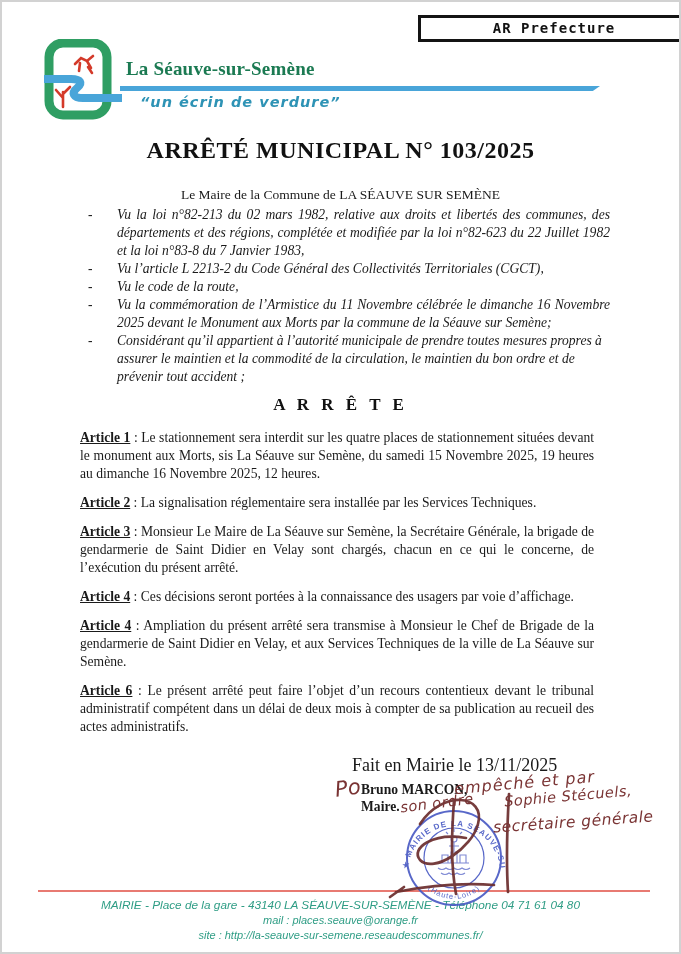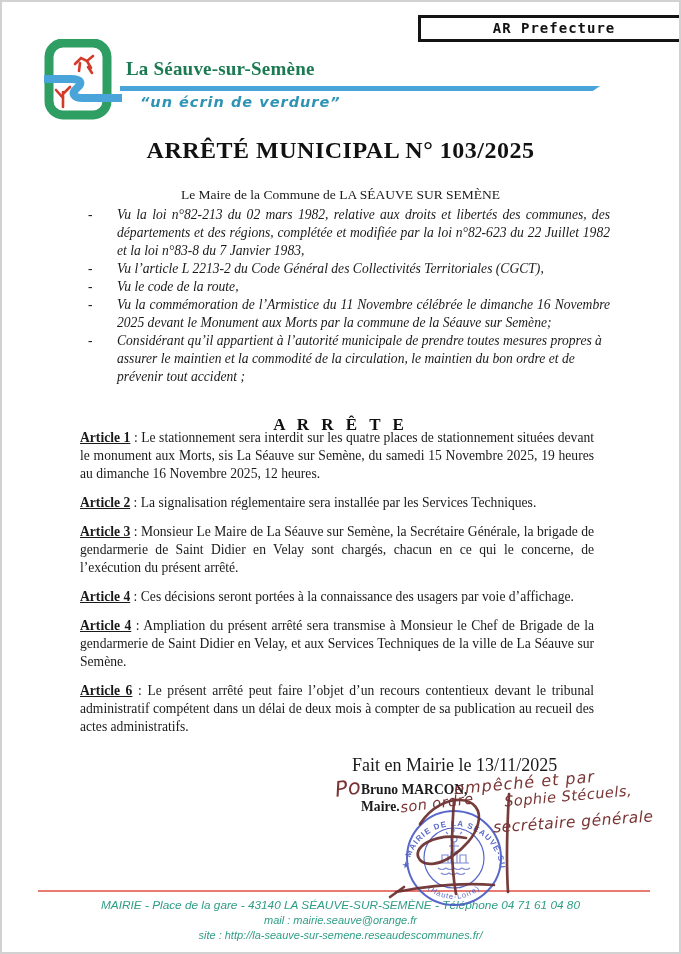--- a/index.html
+++ b/index.html
@@ -19,21 +19,21 @@
   .tagline{position:absolute;left:138px;top:92px;font-family:"DejaVu Sans", sans-serif;font-style:italic;font-weight:bold;font-size:14.5px;color:#2e93b5;letter-spacing:1px;}
   
   .doc-title{position:absolute;left:0;right:0;top:135px;margin:0;text-align:center;font-size:24px;font-weight:bold;color:#111;letter-spacing:.5px;}
   .subtitle{position:absolute;left:0;right:0;top:176px;text-align:center;font-size:13.5px;color:#1a1a1a;margin-top:9px;}
   
   .recitals{position:absolute;left:78px;width:530px;top:204px;font-style:italic;font-size:13.6px;line-height:18px;}
   .recital{display:flex;}
   .recital .dash{flex:0 0 37px;padding-left:8px;box-sizing:border-box;}
   .recital .rtext{flex:1;text-align:justify;}
   .recital:last-child .rtext{text-align:left;}
-  .arrete-heading{position:absolute;left:0;right:0;top:413px;text-align:center;font-size:17px;font-weight:bold;letter-spacing:4px;color:#111;}
+  .arrete-heading{position:absolute;left:0;right:0;top:393px;text-align:center;font-size:17px;font-weight:bold;letter-spacing:4px;color:#111;}
   
   .articles{position:absolute;left:78px;width:530px;top:427px;font-size:13.6px;line-height:18px;}
   .article{margin:0 16px 11px 0;text-align:justify;}
   .alabel{font-weight:bold;text-decoration:underline;}
   
   .fait{position:absolute;left:350px;top:753px;font-size:18px;}
   .signatory{position:absolute;left:359px;top:779px;font-size:13.6px;font-weight:bold;line-height:17px;}
   
   .hw{position:absolute;font-family:"DejaVu Sans", sans-serif;font-style:italic;color:#7a3434;z-index:6;}
   .hw-po{left:333px;top:774px;font-size:21px;transform:rotate(-8deg);}
@@ -147,17 +147,17 @@
       <path d="M38,36 C60,2 104,6 96,36 C90,60 52,86 38,72 C28,60 52,44 84,50"></path>
       <path d="M72,12 C70,42 68,72 74,106"></path>
       <path d="M127,6 C125,40 124,72 126,104"></path>
       <path d="M14,104 C50,97 85,95 112,97 M8,109 L22,99"></path>
     </g>
   </svg>
 
   <div class="red-line"></div>
   <div class="footer">
     <div class="f1">MAIRIE - Place de la gare - 43140 LA SÉAUVE-SUR-SEMÈNE - Téléphone 04 71 61 04 80</div>
-    <div class="f2">mail : mairie.seauve@orange.fr</div>
+    <div class="f2">mail : places.seauve@orange.fr</div>
     <div class="f3">site : http://la-seauve-sur-semene.reseaudescommunes.fr/</div>
   </div>
 
 </div>
 
 </body></html>

